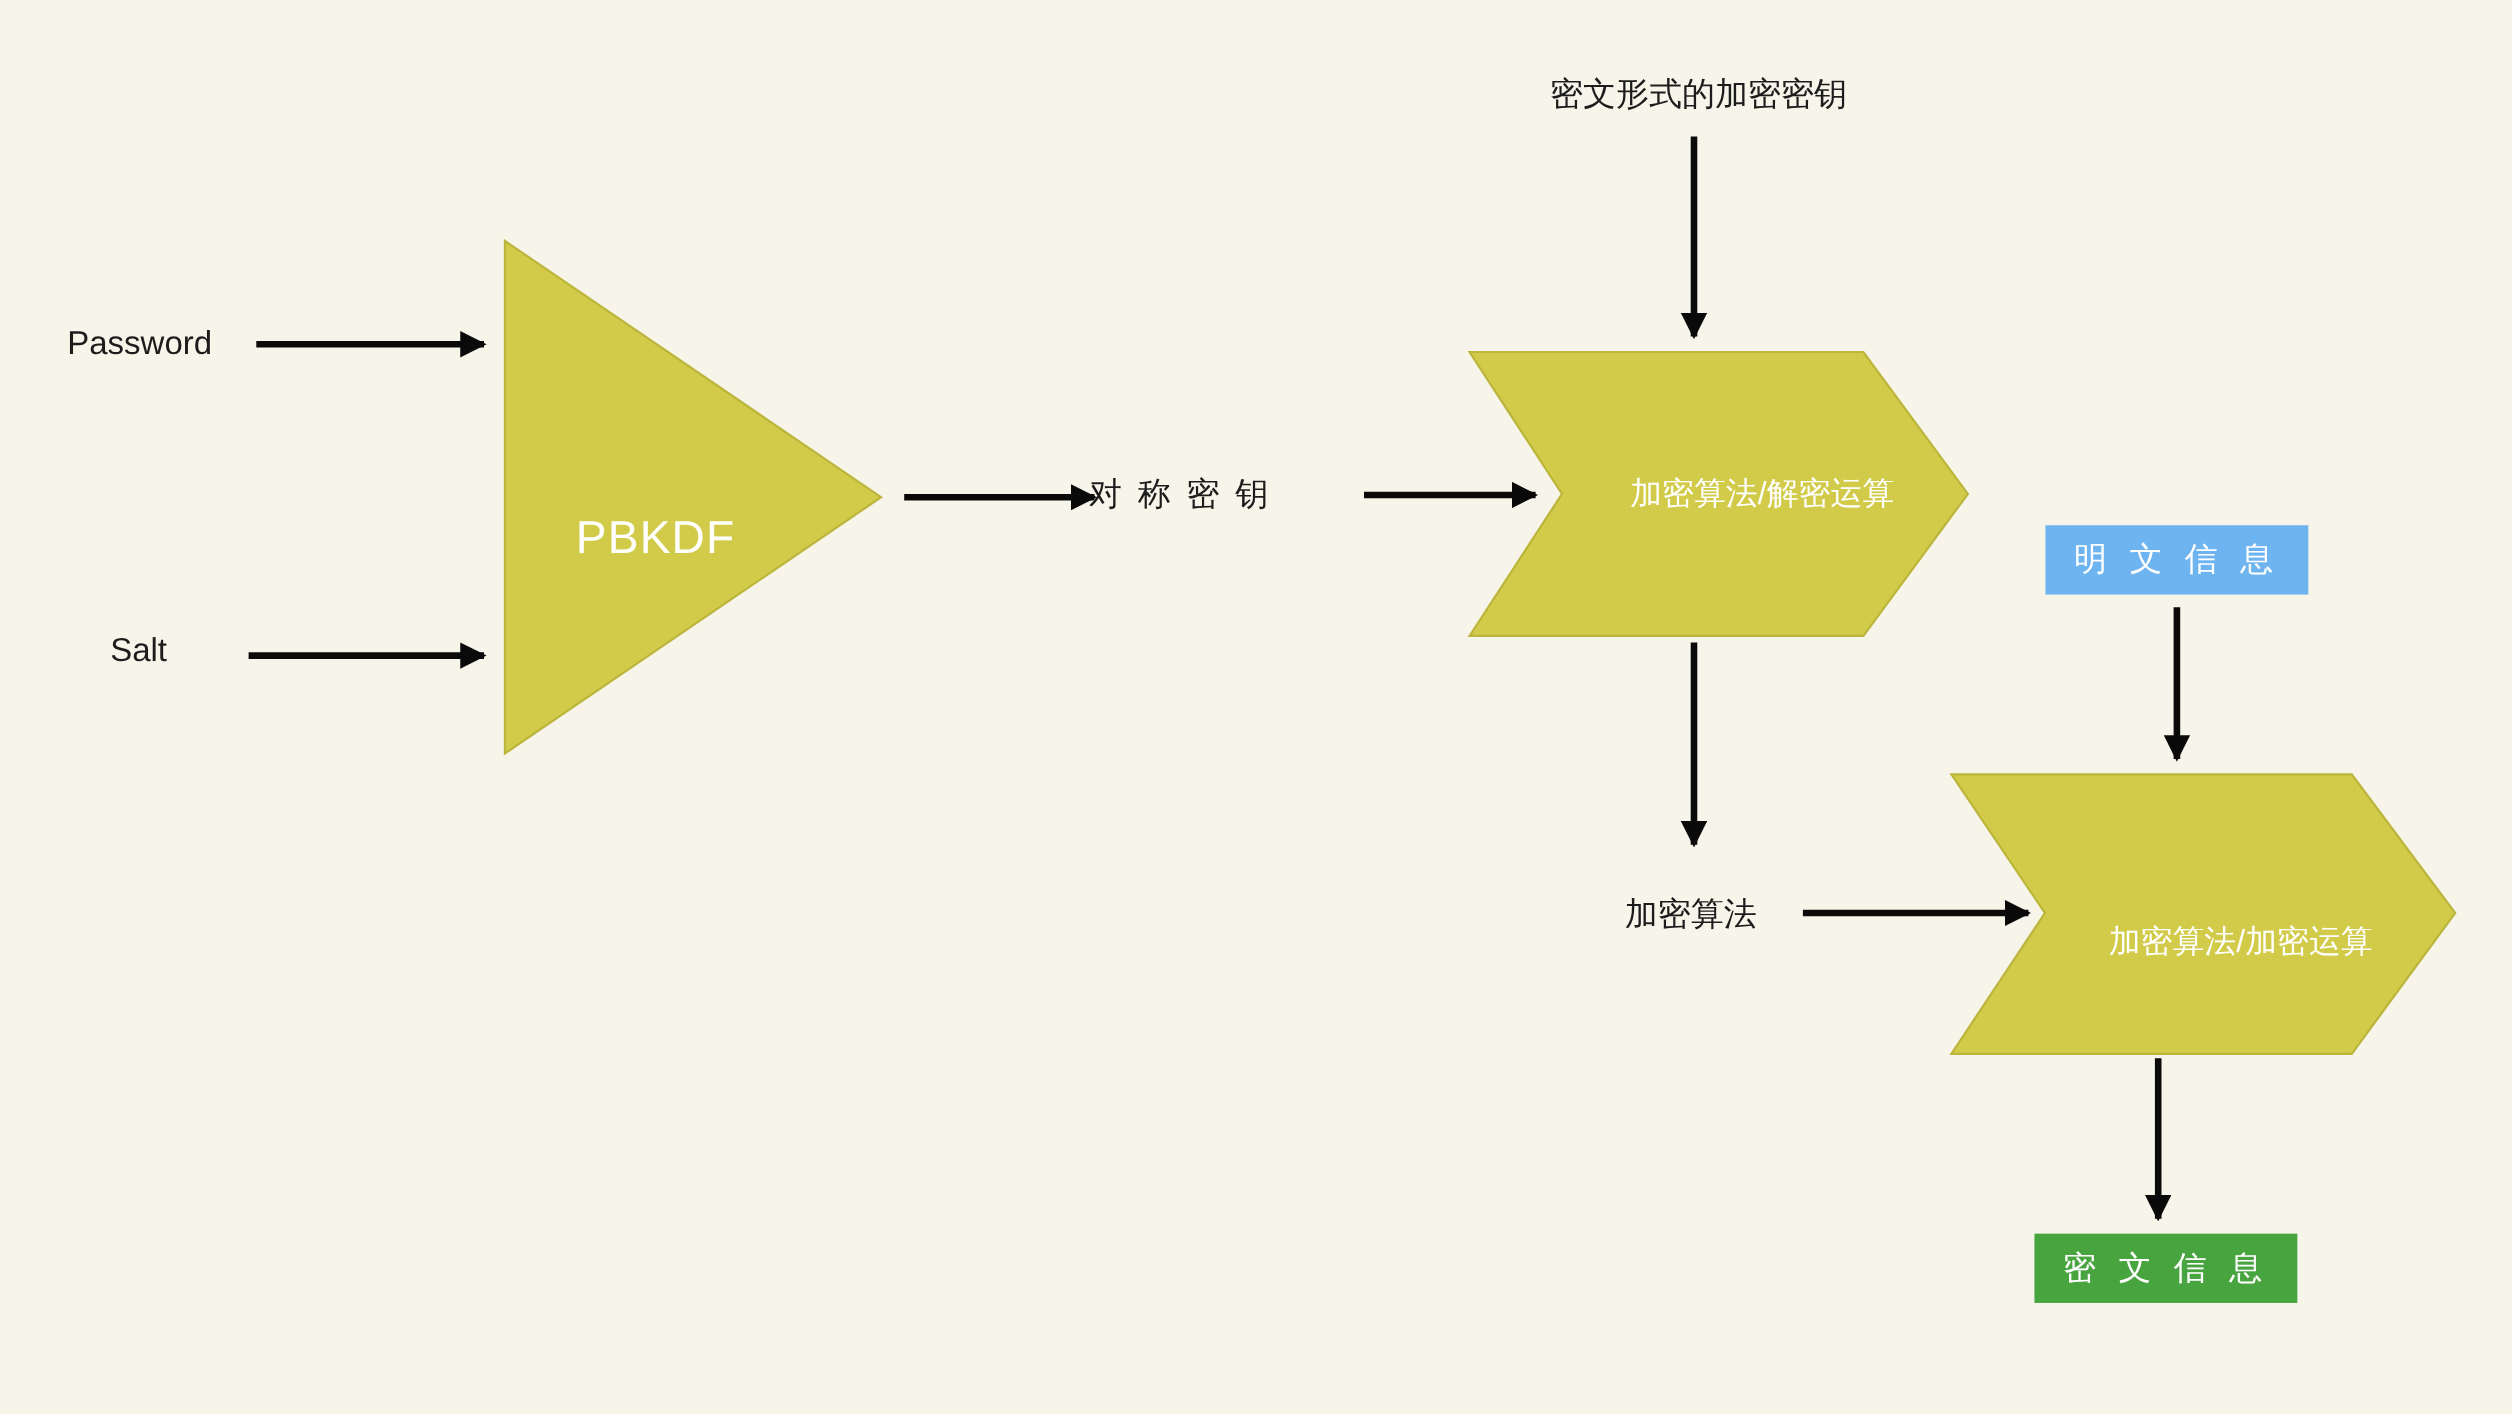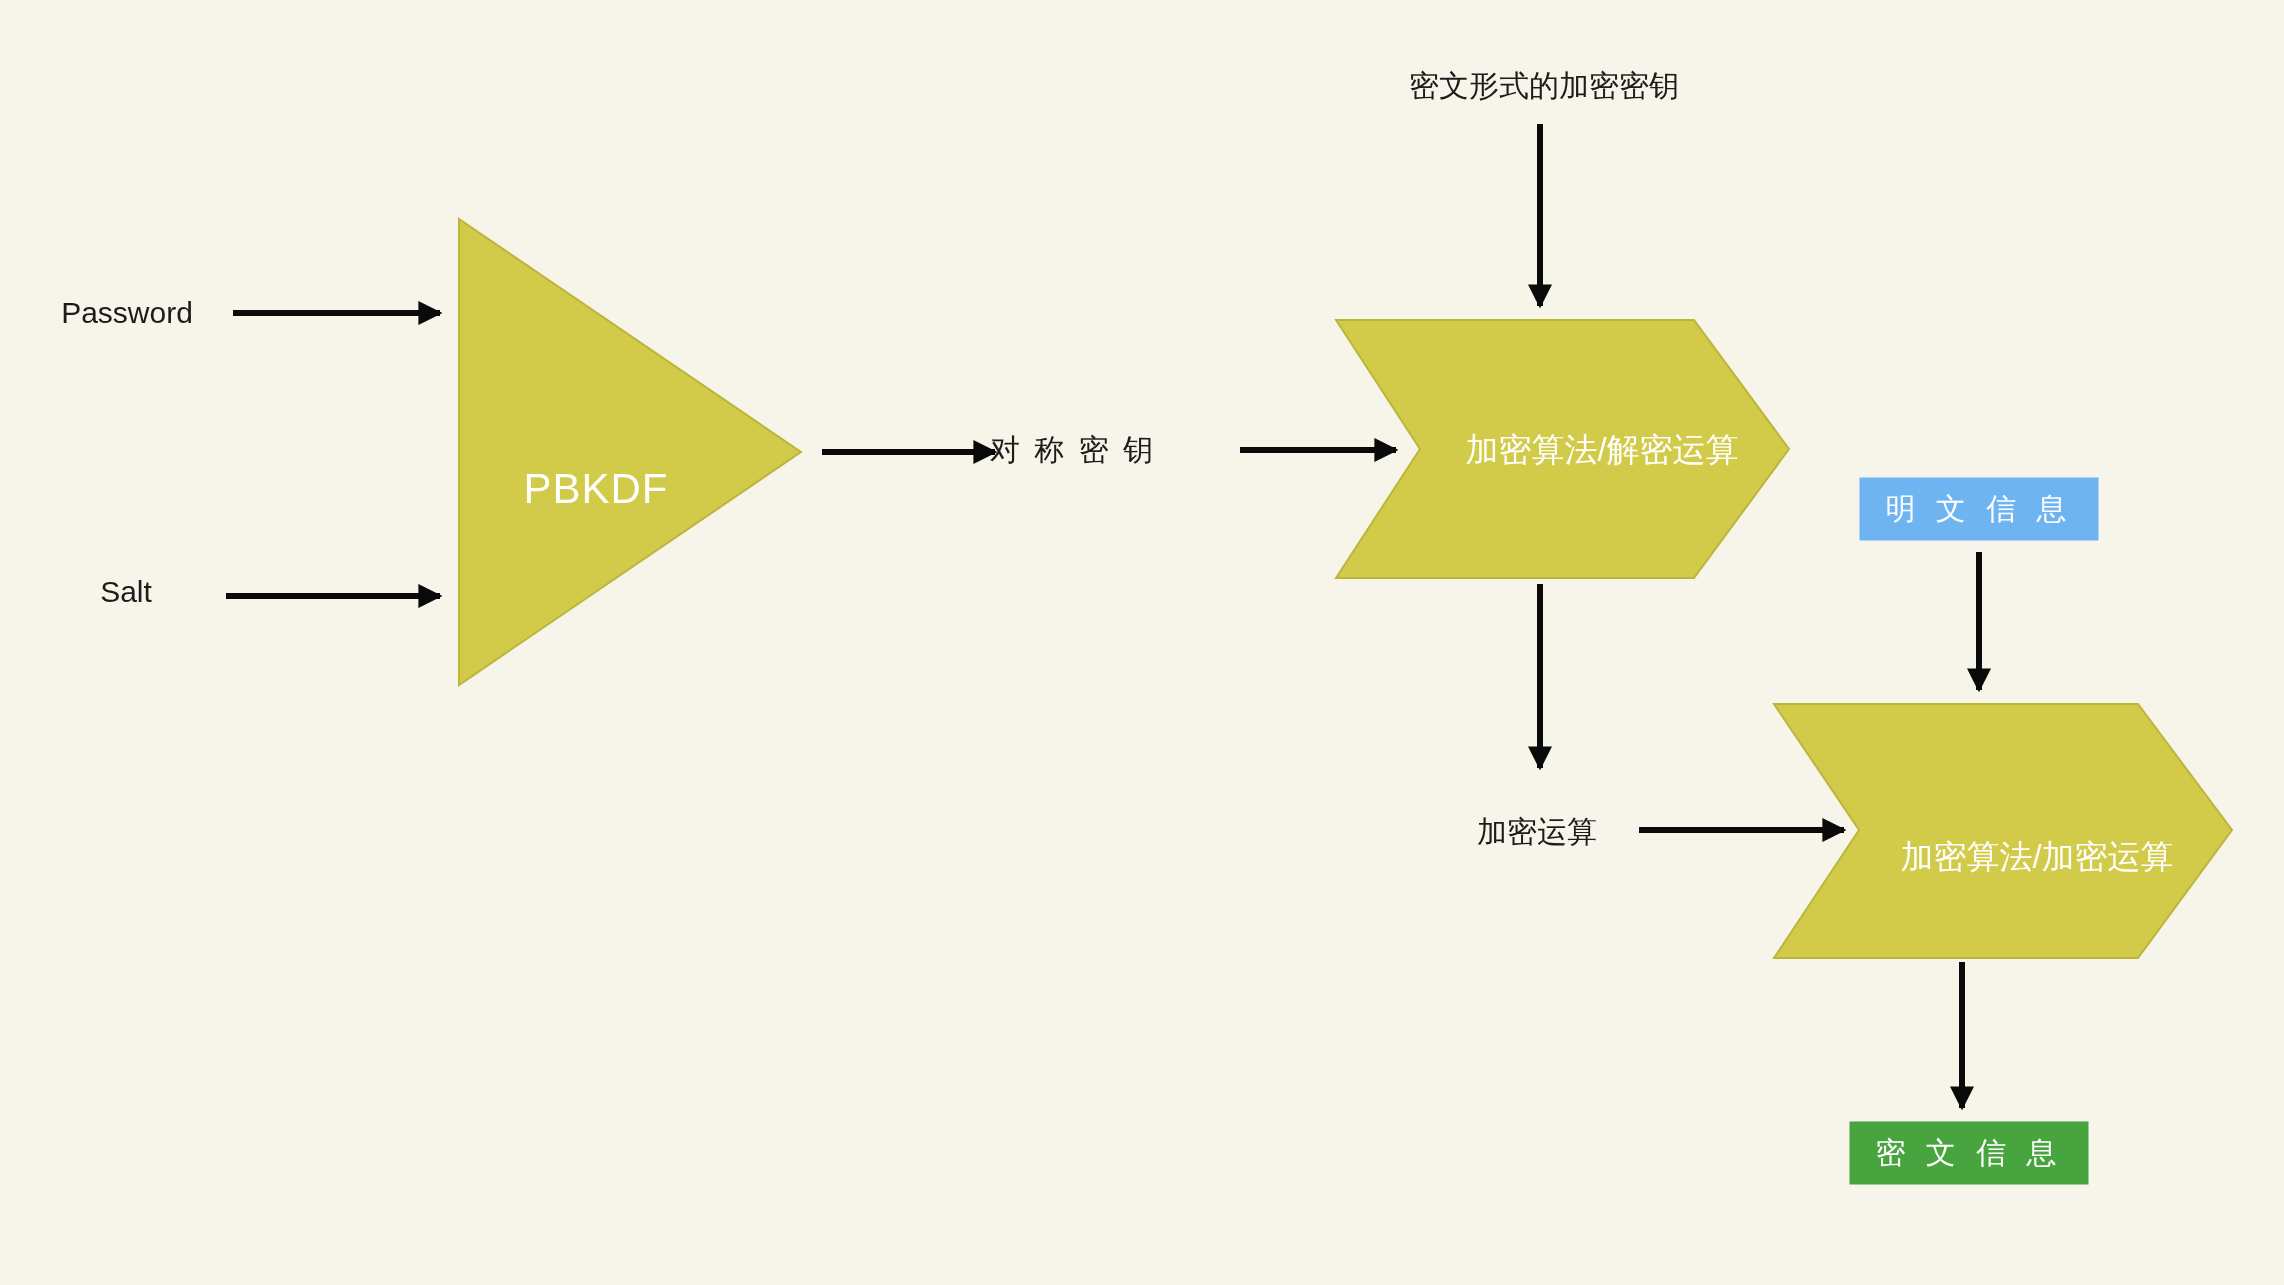--- a/index.html
+++ b/index.html
@@ -48,21 +48,21 @@
     line-height:1.2;
   }
   .lbl-white{
     color:var(--text-white);
   }
   .lbl-pbkdf{
     font-size:42px;
     letter-spacing:1px;
   }
   .lbl-chevron{
-    font-size:33px;
+    font-size:29px;
   }
   .tagbox{
     position:absolute;
     transform:translate(-50%,-50%);
     white-space:nowrap;
     color:var(--text-white);
     font-size:30px;
     letter-spacing:6px;
     padding:11px 26px;
   }
@@ -103,21 +103,21 @@
   <div class="lbl" style="left:126px; top:592px;">Salt</div>
 
   <div class="lbl lbl-white lbl-pbkdf" style="left:596px; top:441px;margin-top:48px;">PBKDF</div>
 
   <div class="lbl" style="left:1073px; top:450px; letter-spacing:3px;">对 称 密 钥</div>
 
   <div class="lbl" style="left:1544px; top:86px;">密文形式的加密密钥</div>
 
   <div class="lbl lbl-white lbl-chevron" style="left:1602px; top:450px;">加密算法/解密运算</div>
 
-  <div class="lbl" style="left:1537px; top:832px;">加密运算</div>
+  <div class="lbl" style="left:1537px; top:832px;">加密算法</div>
 
   <div class="lbl lbl-white lbl-chevron" style="left:2037px; top:830px;margin-top:27px;">加密算法/加密运算</div>
 
   <div class="tagbox blue" style="left:1979px; top:509px;">明 文 信 息</div>
 
   <div class="tagbox green" style="left:1969px; top:1153px;">密 文 信 息</div>
 
 </div>
 
 </body></html>

